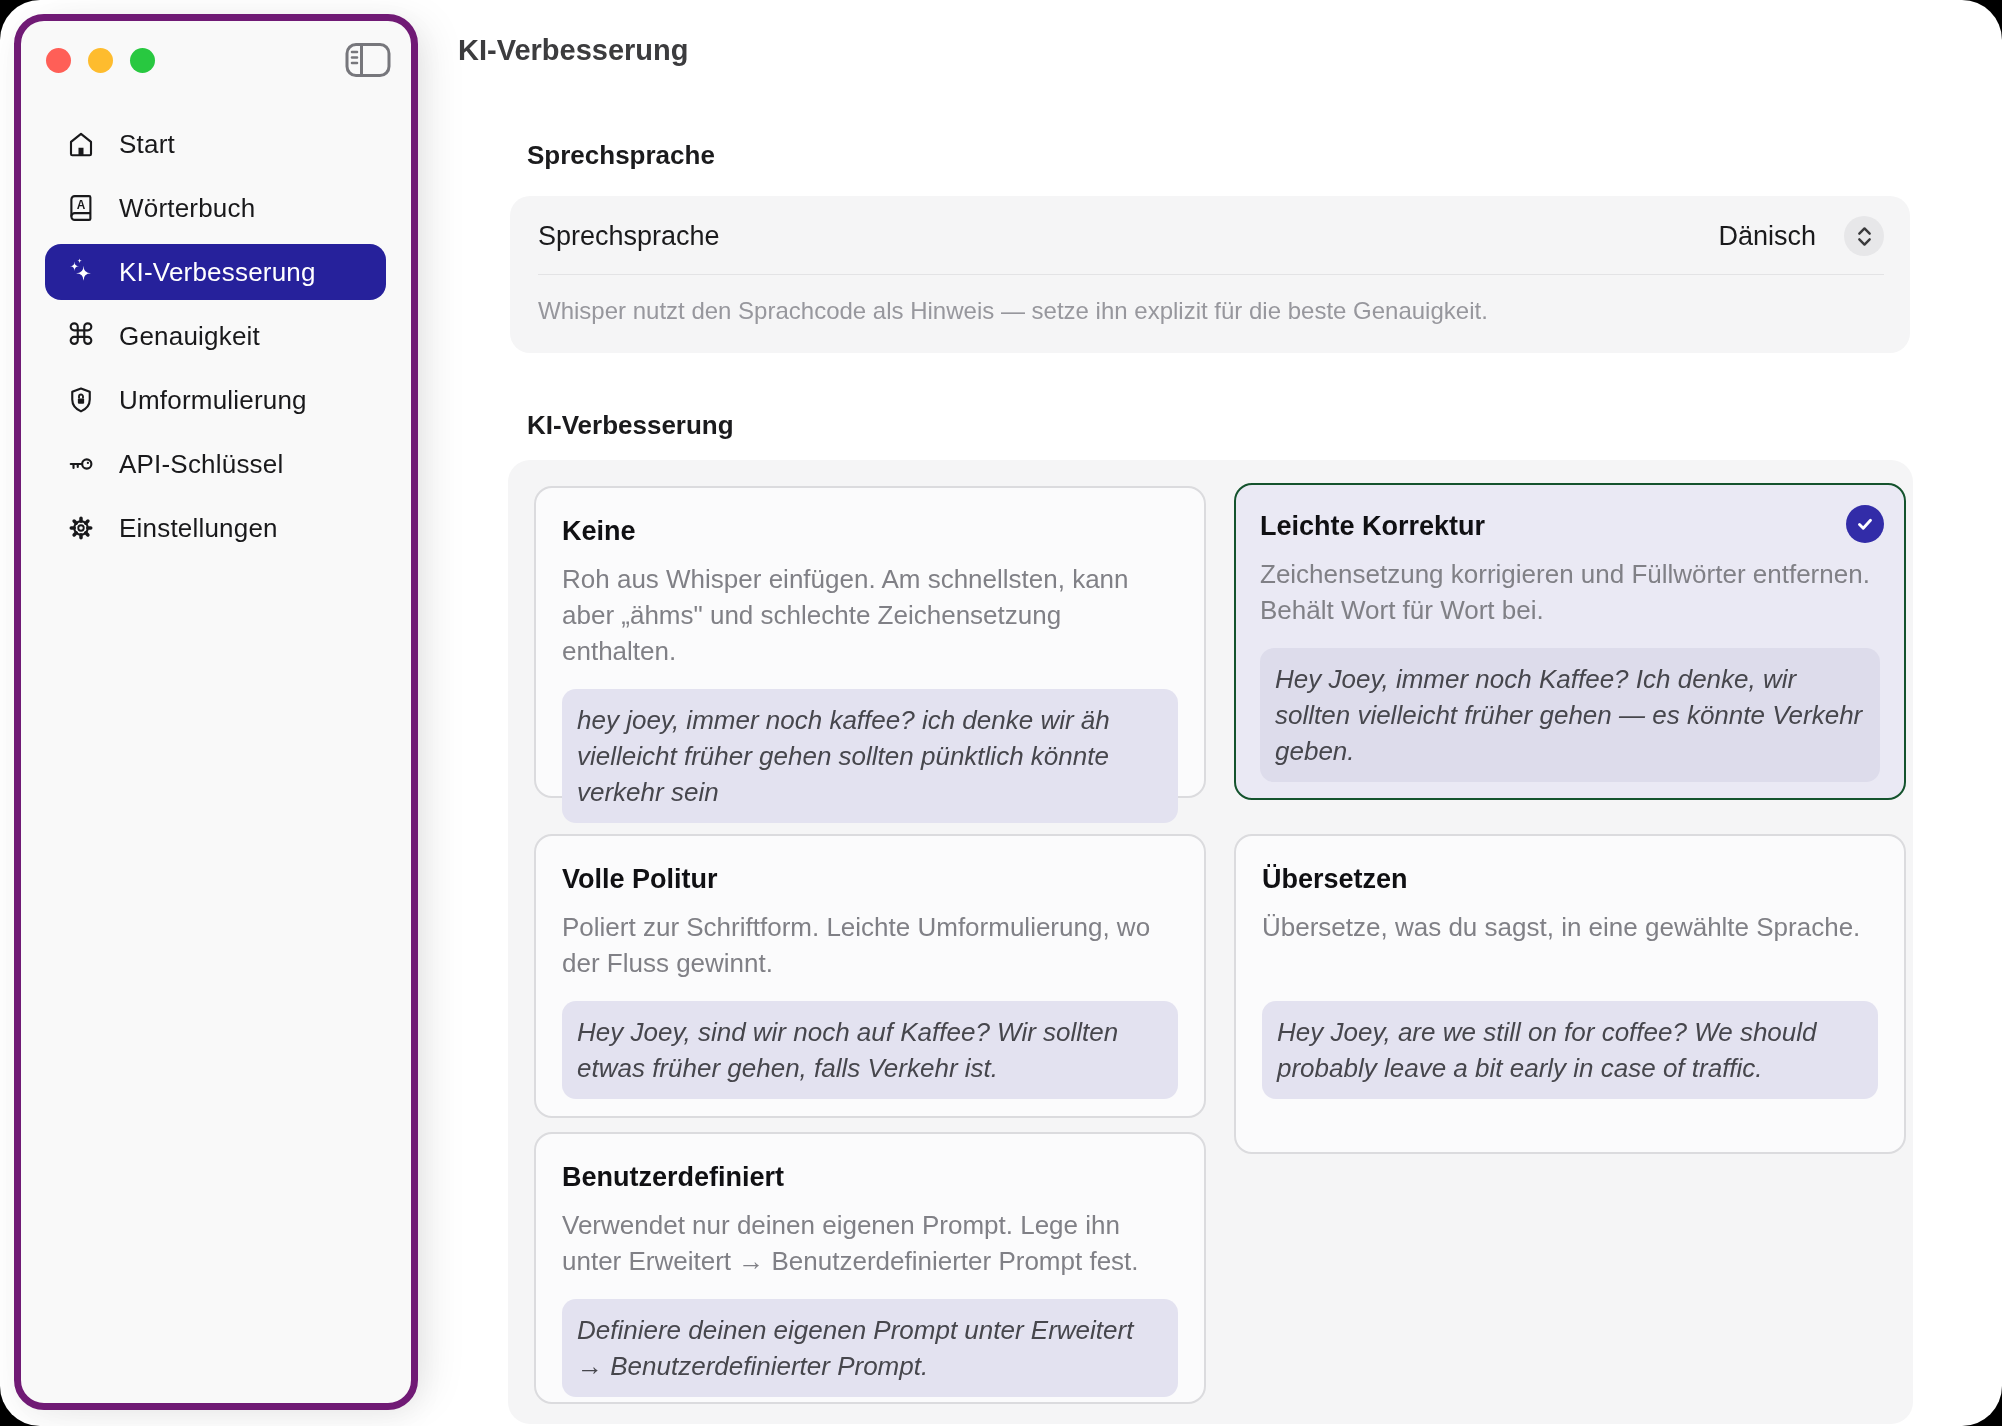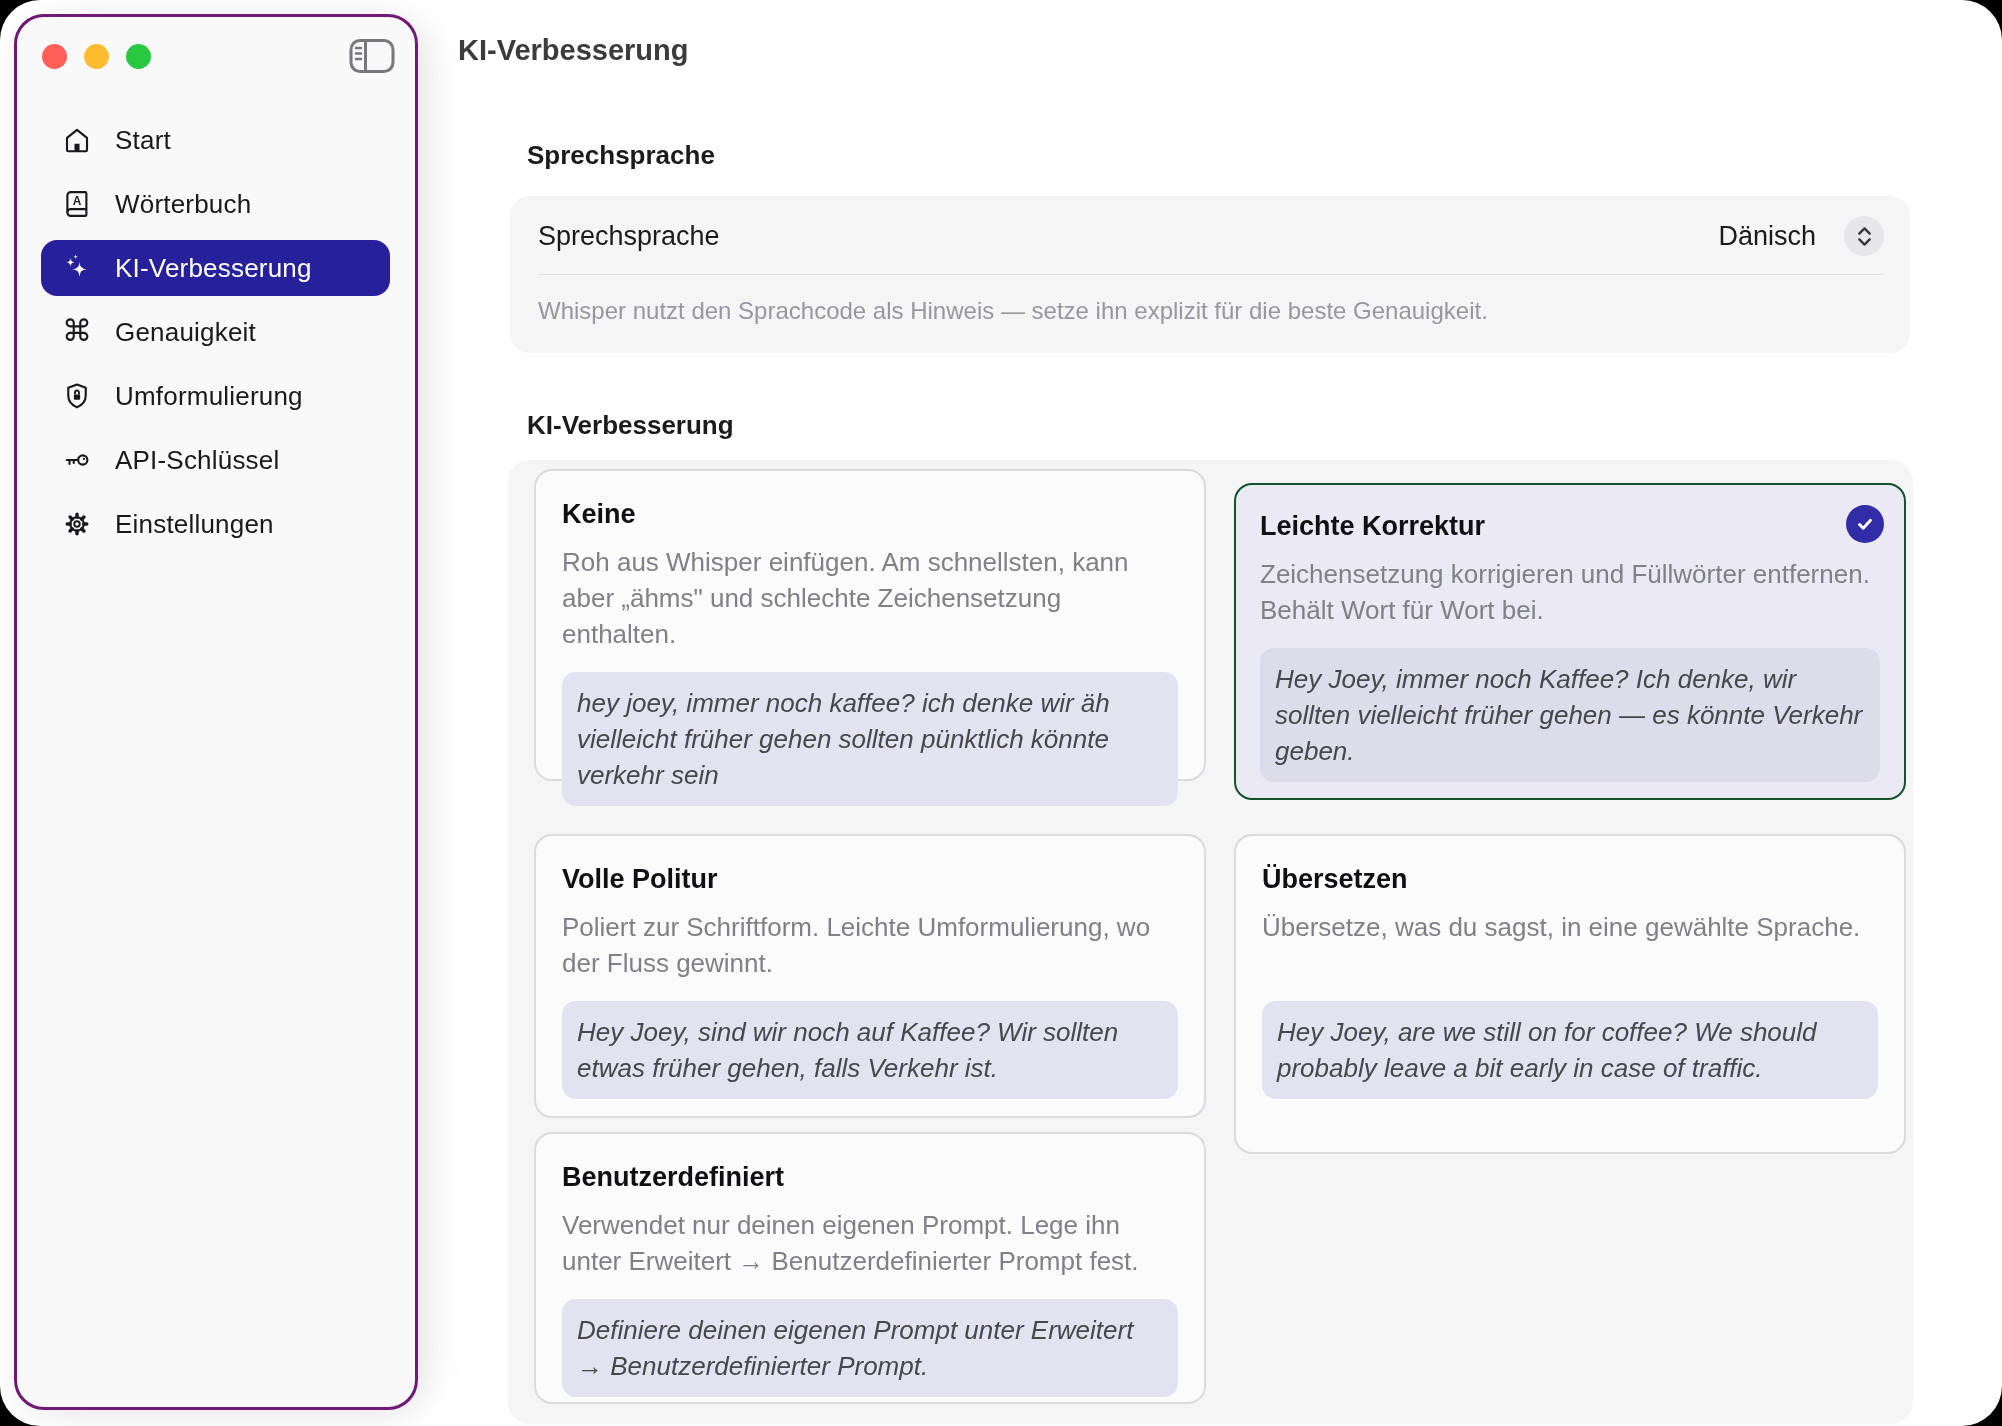--- a/index.html
+++ b/index.html
@@ -6,21 +6,21 @@
   body{
     width:2002px;height:1426px;position:relative;background:#000;
     font-family:"Liberation Sans",sans-serif;overflow:hidden;
     -webkit-font-smoothing:antialiased;
   }
   .window{position:absolute;inset:0;background:#ffffff;border-radius:40px;overflow:hidden;}
 
   
   .sidebar{
     position:absolute;left:14px;top:14px;width:404px;height:1396px;box-sizing:border-box;
-    background:#F9F9F9;border:3px solid #701a75;border-radius:30px;
+    background:#F9F9F9;border:7px solid #701a75;border-radius:30px;
     box-shadow:18px 0 44px -12px rgba(0,0,0,.10), 0 10px 30px rgba(0,0,0,.05);
   }
   .traffic{position:absolute;left:25px;top:27px;display:flex;gap:17px;}
   .light{width:25px;height:25px;border-radius:50%;}
   .light.red{background:#FF5F57;}
   .light.yellow{background:#FEBC2E;}
   .light.green{background:#28C840;}
   .toggle-btn{position:absolute;top:22px;right:20px;width:46px;height:38px;display:flex;align-items:center;justify-content:center;color:#77777C;cursor:pointer;}
   .nav{position:absolute;top:95px;left:24px;right:25px;}
   .nav-item{
@@ -53,21 +53,21 @@
 
   .panel{
     position:absolute;left:508px;top:460px;width:1405px;height:964px;
     background:#F5F5F6;border-radius:22px;
   }
   .opt{
     position:absolute;width:672px;box-sizing:border-box;cursor:pointer;
     background:#FBFBFC;border:2px solid #DBDBDE;border-radius:18px;padding:24px 26px;
   }
   .opt.selected{background:#EAE9F4;border:2px solid #14532d;padding:22px 24px;}
-  #opt-keine{left:26px;top:9px;height:312px;}
+  #opt-keine{left:26px;top:26px;height:312px;}
   #opt-leichte{left:726px;top:23px;height:317px;}
   #opt-volle{left:26px;top:374px;height:284px;}
   #opt-ueber{left:726px;top:374px;height:320px;}
   #opt-benutzer{left:26px;top:672px;height:272px;}
   .opt-title{font-size:27px;font-weight:700;color:#101013;margin:4px 0 14px;}
   .opt-desc{font-size:26px;color:#808086;line-height:36px;min-height:72px;margin-bottom:20px;}
   .opt-example{
     background:#E3E2F0;border-radius:14px;padding:13px 15px;
     font-style:italic;font-size:26px;color:#46464C;line-height:36px;
   }

